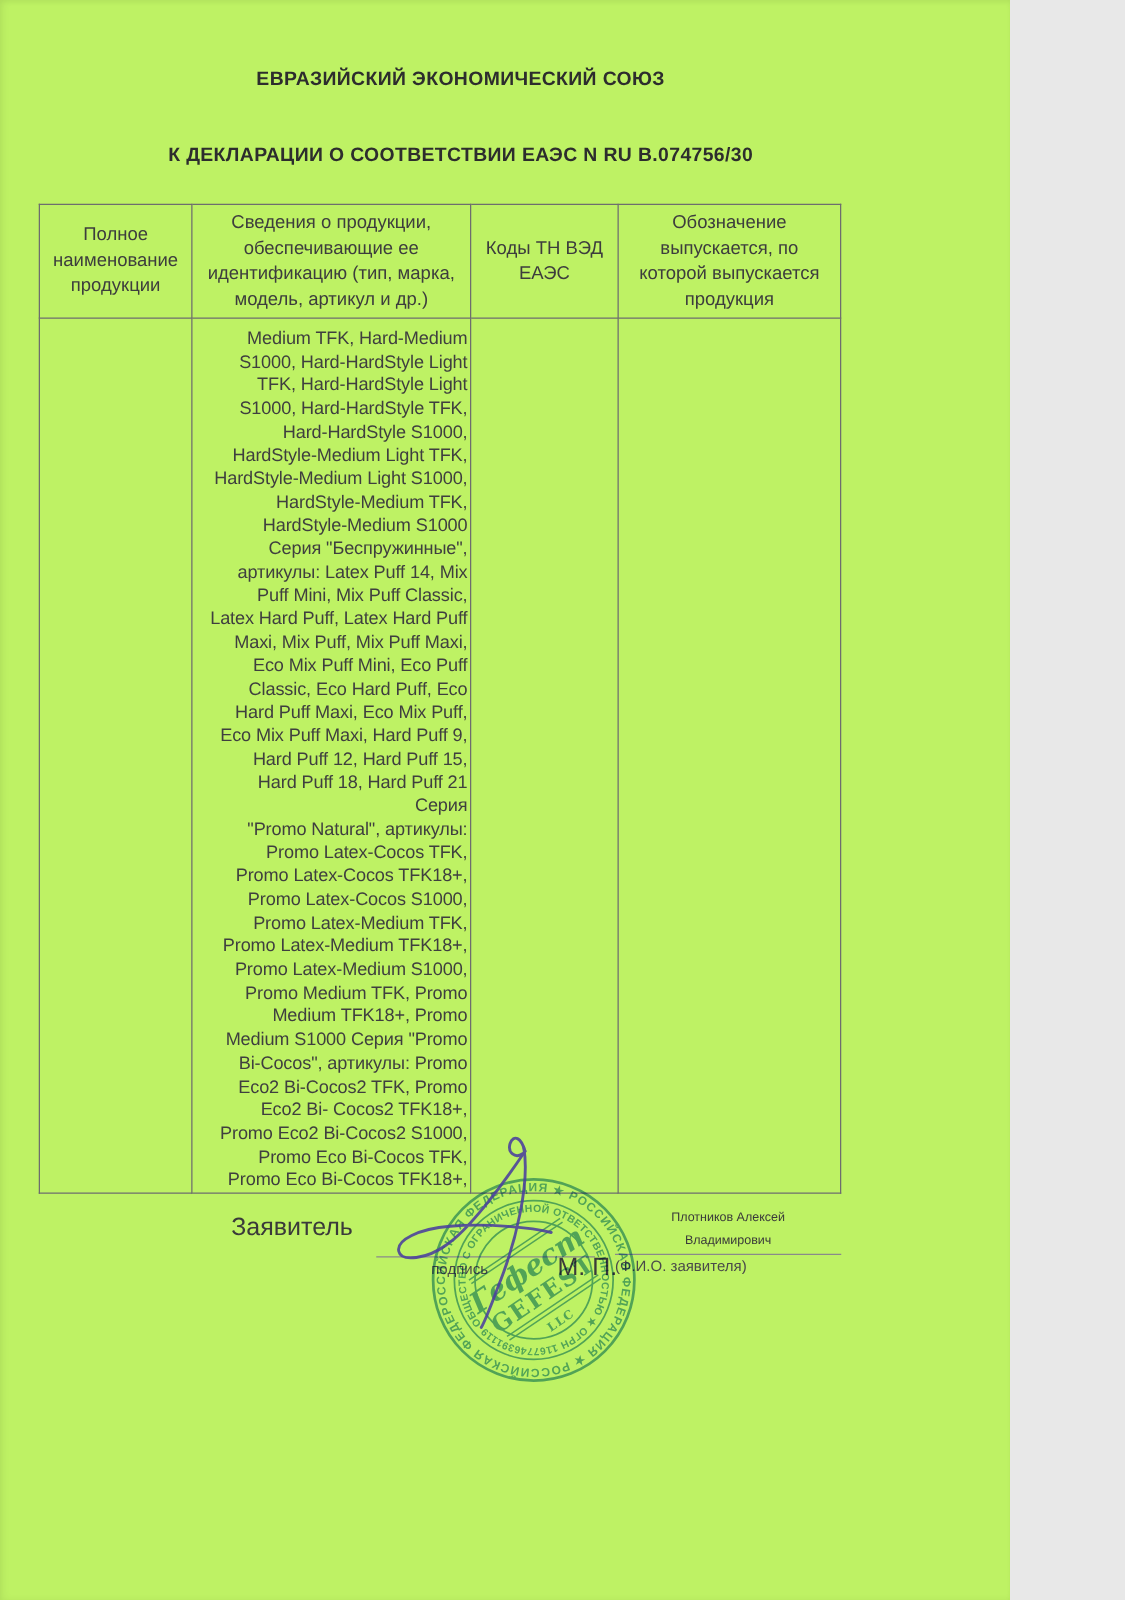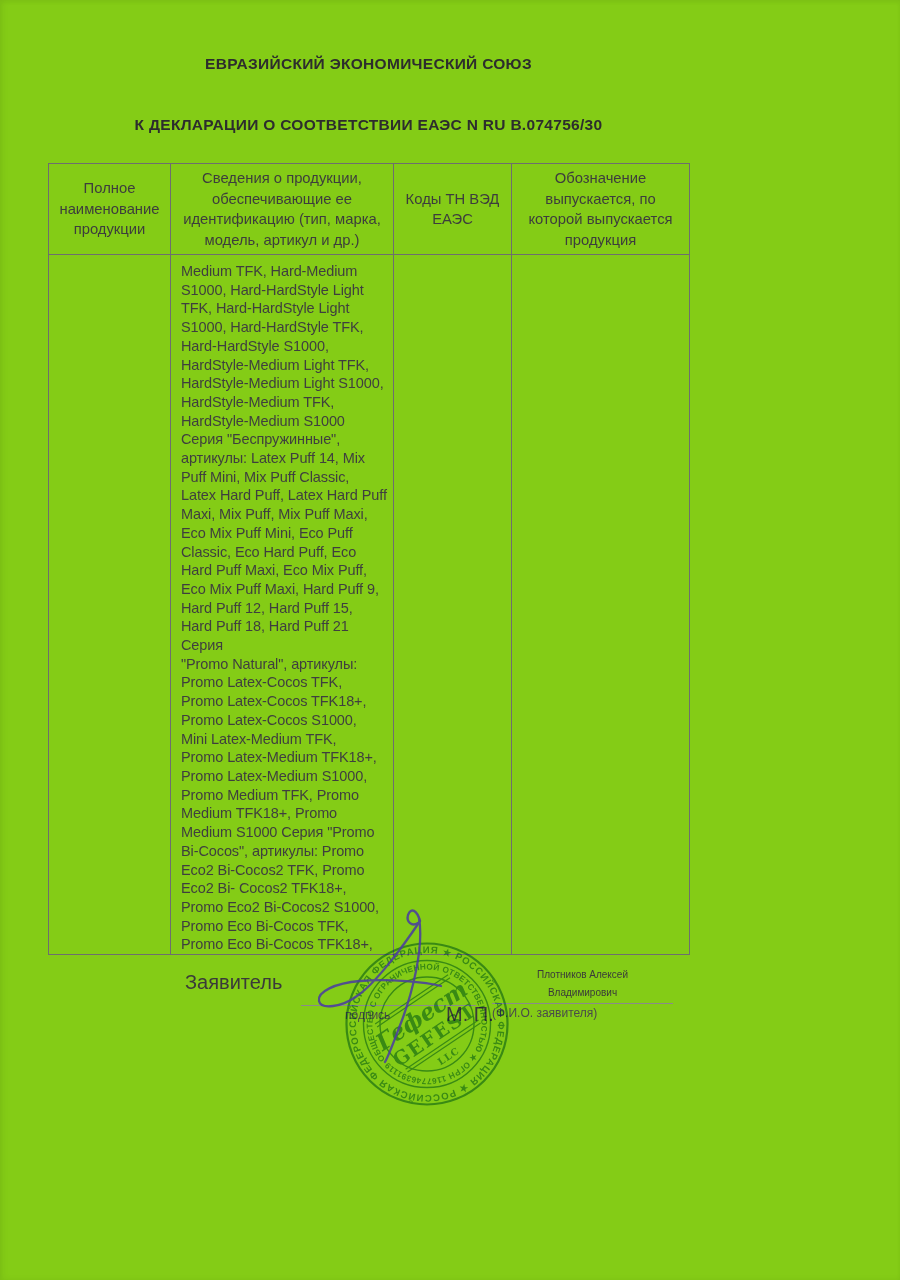--- a/index.html
+++ b/index.html
@@ -1,42 +1,42 @@
 <!DOCTYPE html>
 <html><head>
 <meta charset="utf-8">
 <style>
   * { margin:0; padding:0; box-sizing:border-box; }
   html,body { background:#e8e8e8; }
   .page {
-    position:relative; width:900px; height:1280px;
-    background:#84cc16; overflow:hidden;
+    position:relative; width:808px; height:1280px;
+    background:#bef264; overflow:hidden;
     font-family:"Liberation Sans", sans-serif; color:#3a3a3a;
     box-shadow: inset 3px 0 6px rgba(0,0,0,0.05), inset 0 2px 4px rgba(0,0,0,0.04);
   }
   .heading {
     position:absolute; left:48px; width:641px; text-align:center;
     font-weight:bold; font-size:15.5px; color:#2d2d2d; letter-spacing:0.3px;
   }
   #h1 { top:55px; }
   #h2 { top:90px; }
   #h3 { top:116px; }
 
   table.doc {
-    position:absolute; left:48px; top:163px;
+    position:absolute; left:31px; top:163px;
     border-collapse:collapse; table-layout:fixed;
   }
   table.doc td {
     border:1px solid #6e6e6e; vertical-align:middle;
     font-size:14.8px; line-height:20.5px; text-align:center;
     padding:4px 8px; color:#3d3d3d;
   }
   table.doc tr.hdr { height:88px; }
   table.doc tr.body-row { height:699px; }
-  table.doc tr.body-row td { vertical-align:top; text-align:left; padding:0; }
+  table.doc tr.body-row td { vertical-align:top; text-align:right; padding:0; }
   .c1 { width:122px; } .c2 { width:223px; } .c3 { width:118px; } .c4 { width:178px; }
   .lines { padding:7px 2px 0 10px; font-size:14.5px; color:#3f3f3f; }
   .lines > div { white-space:nowrap; line-height:18.7px; letter-spacing:-0.1px; }
 
   .footer-label { position:absolute; font-size:20px; color:#3a3a3a; }
   #applicant { left:185px; top:971px; }
   #mp { left:446px; top:1003px; }
   .sig-line { position:absolute; border-top:1.5px solid #8a8a8a; height:0; }
   #line-left { left:301px; top:1005px; width:175px; }
   #line-right { left:492px; top:1003px; width:181px; }
@@ -90,21 +90,21 @@
               <div>Classic, Eco Hard Puff, Eco</div>
               <div>Hard Puff Maxi, Eco Mix Puff,</div>
               <div>Eco Mix Puff Maxi, Hard Puff 9,</div>
               <div>Hard Puff 12, Hard Puff 15,</div>
               <div>Hard Puff 18, Hard Puff 21</div>
               <div>Серия</div>
               <div>"Promo Natural", артикулы:</div>
               <div>Promo Latex-Cocos TFK,</div>
               <div>Promo Latex-Cocos TFK18+,</div>
               <div>Promo Latex-Cocos S1000,</div>
-              <div>Mini Latex-Medium TFK,</div>
+              <div>Promo Latex-Medium TFK,</div>
               <div>Promo Latex-Medium TFK18+,</div>
               <div>Promo Latex-Medium S1000,</div>
               <div>Promo Medium TFK, Promo</div>
               <div>Medium TFK18+, Promo</div>
               <div>Medium S1000  Серия "Promo</div>
               <div>Bi-Cocos", артикулы: Promo</div>
               <div>Eco2 Bi-Cocos2 TFK, Promo</div>
               <div>Eco2 Bi- Cocos2 TFK18+,</div>
               <div>Promo Eco2 Bi-Cocos2 S1000,</div>
               <div>Promo Eco Bi-Cocos TFK,</div>

